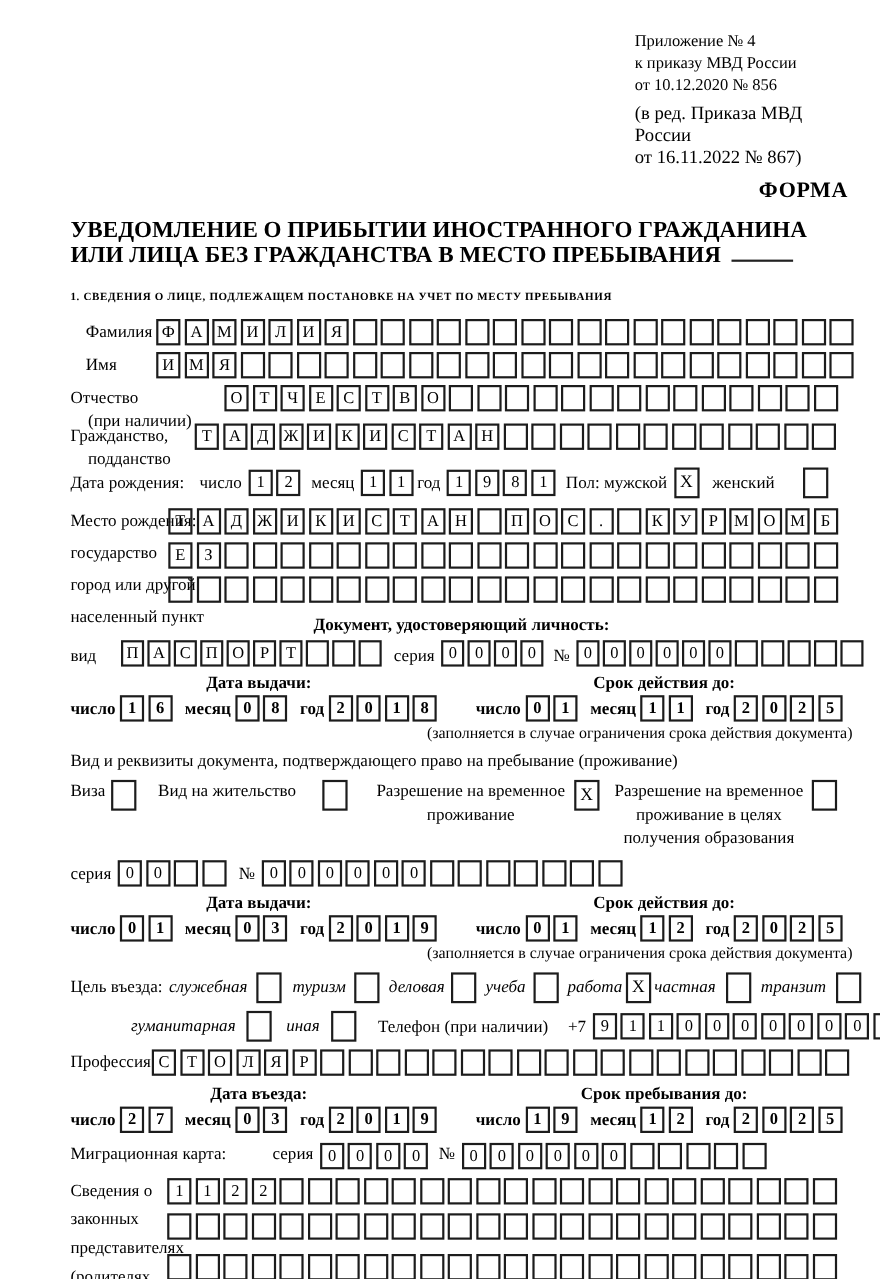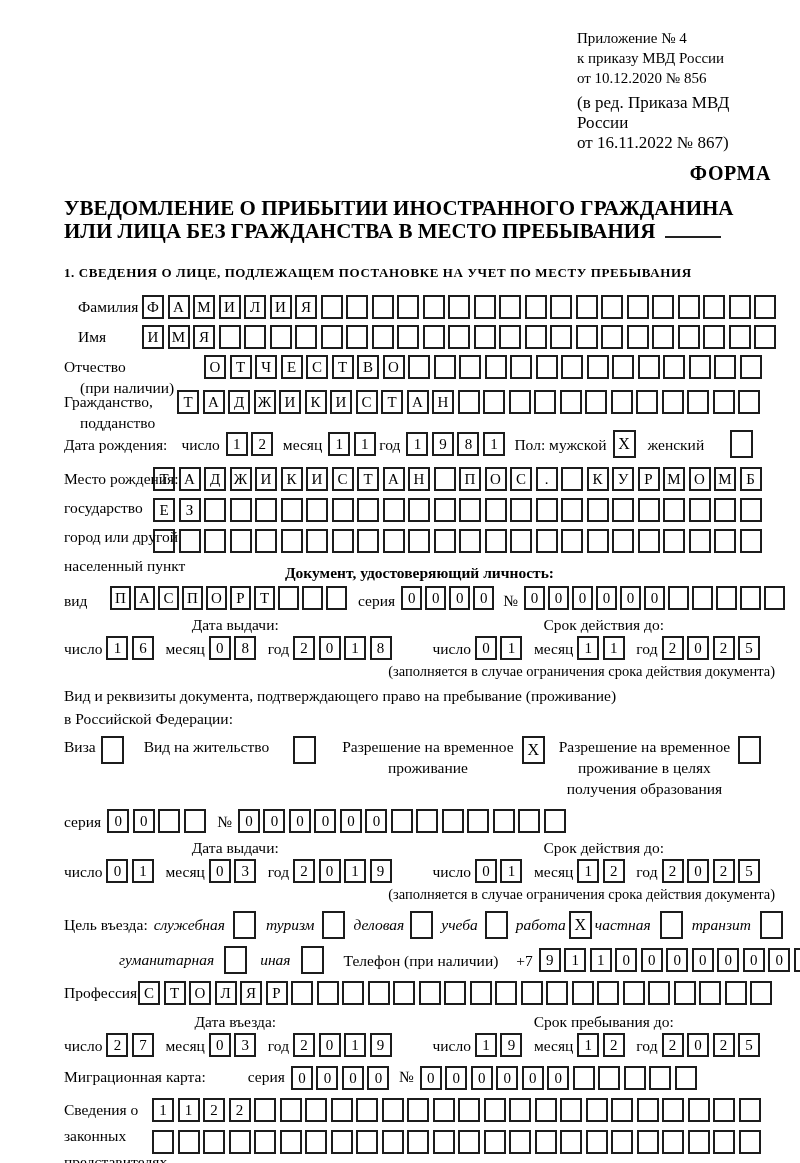--- a/index.html
+++ b/index.html
@@ -14,21 +14,21 @@
   
   .annex { width:186px; margin-left:auto; margin-right:12px; font-size:15px; line-height:20px; }
   .annex .sm { font-size:17px; }
   .annex .gap { height:5px; }
   .form-label { text-align:right; font-weight:bold; font-size:20px; letter-spacing:.6px; margin-top:9px; padding-right:4px; }
 
   
   .title { text-align:left; font-weight:bold; font-size:21px; line-height:23px; margin-top:12px; }
   .blank-line { display:inline-block; width:56px; border-bottom:2px solid #222; height:13px; margin-left:10px; }
 
-  .sec-heading { font-weight:bold; font-size:13px; letter-spacing:.6px; margin-top:22px; white-space:nowrap; }
+  .sec-heading { font-weight:bold; font-size:10px; letter-spacing:.6px; margin-top:22px; white-space:nowrap; }
 
   
   .row { display:flex; align-items:flex-start; margin-top:6px; position:relative; }
   .flabel { font-size:15.5px; flex:none; position:relative; line-height:20px; padding-top:2px; }
   .flabel .sub { position:absolute; top:23px; left:16px; white-space:nowrap; }
   .w64 { width:64px;margin-left:14px; } .w140 { width:140px; } .w113 { width:113px; } .w89 { width:89px; } .w48 { width:46px; } .w72 { width:74px; }
   .cells { display:inline-flex; flex:none; }
   .cell {
     width:22px; height:24px; border:2px solid #1c1c1c; margin-right:3.5px; flex:none;
     display:inline-flex; align-items:center; justify-content:center;
@@ -40,21 +40,21 @@
     display:inline-flex; align-items:center; justify-content:center;
     font-size:16px; background:#fff;
   }
   .dlbl { font-size:15.5px; flex:none; padding-top:2px; }
   .ml6 { margin-left:6px; } .ml8 { margin-left:8px; } .ml12 { margin-left:12px; } .mr6 { margin-right:6px; }
 
   
   .center-heading { text-align:center; font-weight:bold; font-size:15.5px; margin-top:7px; }
 
   
-  .dpair { display:flex; margin-top:6px; }
+  .dpair { display:flex; margin-top:6px;font-weight:bold; }
   .dcol { width:345px; }
   .dcol.rightcol { margin-left:26px; }
   .dhead { text-align:center; font-size:15.5px; margin-bottom:2px; }
   .dg { display:flex; align-items:center; }
   .dg .cells { margin-left:4px; }
   .note { text-align:right; font-size:14.5px; margin-top:3px; padding-right:0; }
 
   
   .opts { display:flex; align-items:flex-start; margin-top:8px; }
   .opt { display:flex; align-items:flex-start; flex:none; }
@@ -407,21 +407,20 @@
             <span class="cell">0</span>
             <span class="cell">2</span>
             <span class="cell">5</span>
           </span>
       </div>
     </div>
   </div>
   <div class="note">(заполняется в случае ограничения срока действия документа)</div>
 
   <div style="font-size:15.5px;margin-top:7px">Вид и реквизиты документа, подтверждающего право на пребывание (проживание)</div>
-  <div style="font-size:15.5px;margin-top:5px">в Российской Федерации:</div>
 
   <div class="opts">
     <div class="opt">
       <span class="olabel">Виза</span>
       <span class="cb" style="margin-left:5px"></span>
     </div>
     <div class="opt" style="margin-left:20px">
       <span class="olabel">Вид на жительство</span>
       <span class="cb" style="margin-left:24px"></span>
     </div>

